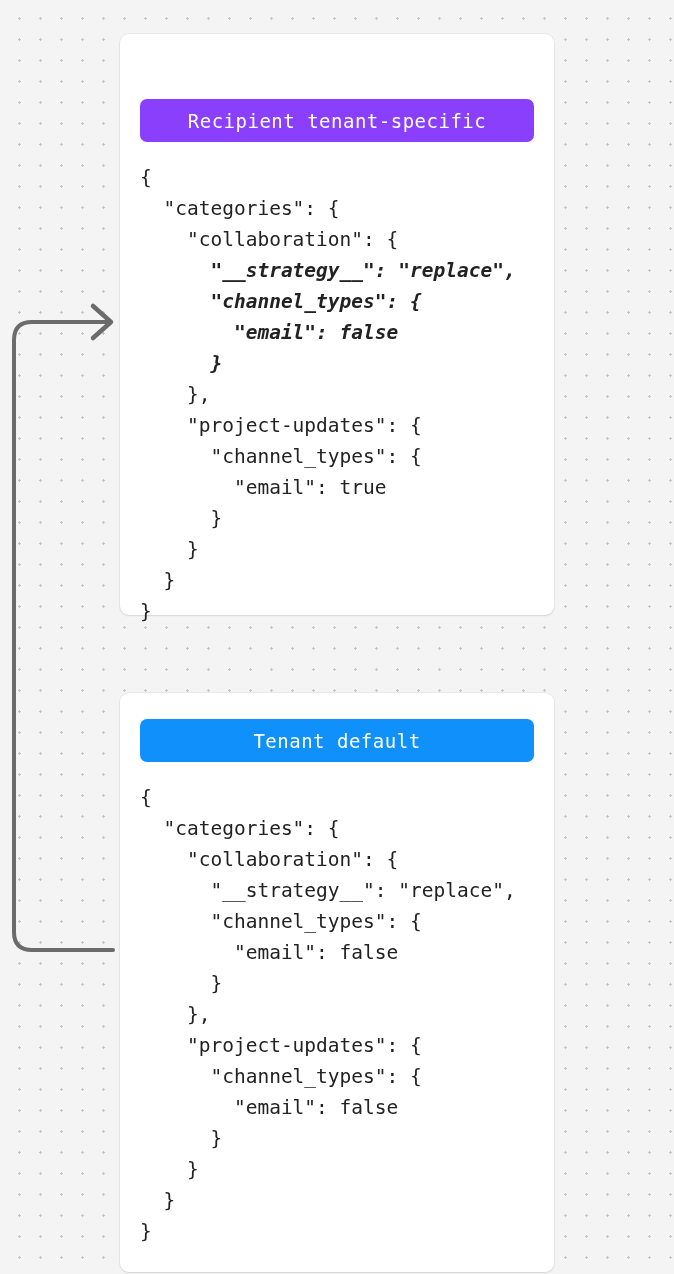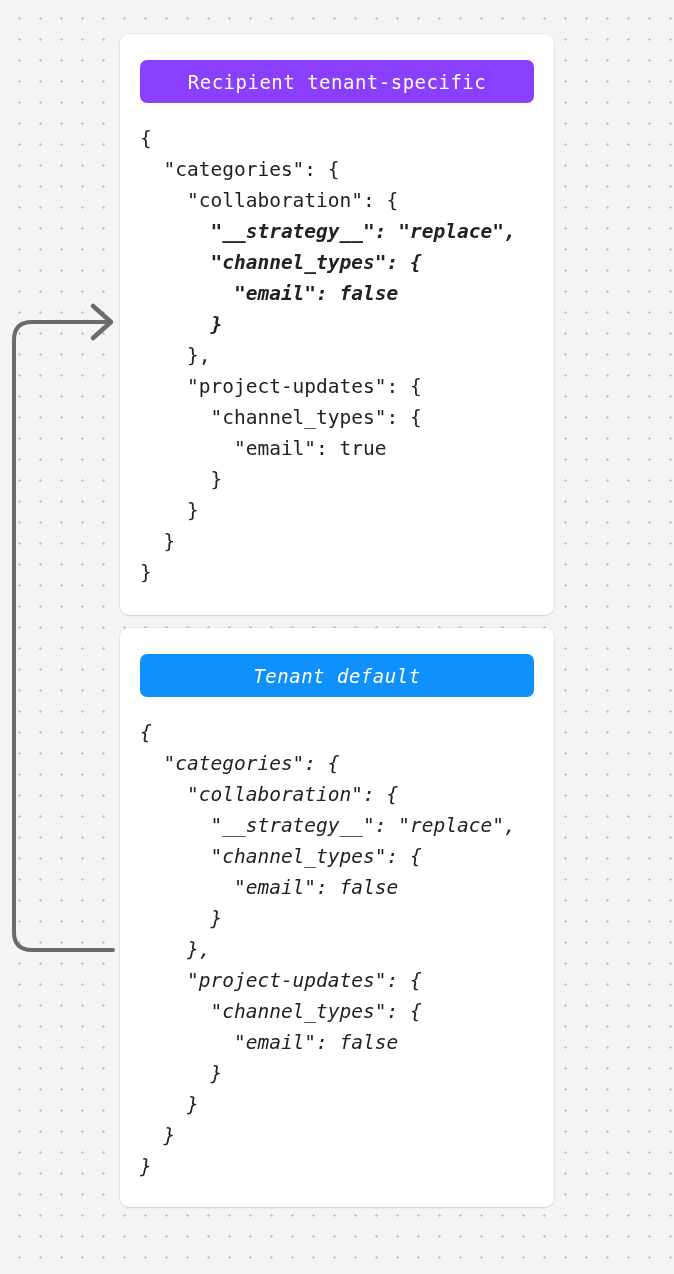--- a/index.html
+++ b/index.html
@@ -33,37 +33,37 @@
     position: absolute;
     left: 120px;
     width: 434px;
     background: #ffffff;
     border-radius: 9px;
     box-sizing: border-box;
     box-shadow: 0 1px 2px rgba(0,0,0,0.10), 0 0 0 1px rgba(0,0,0,0.035);
     padding: 26px 18px 20px 18px;
   }
   #card-recipient { top: 34px;  height: 581px; }
-  #card-tenant    { top: 628px; height: 579px; font-style: italic; }
+  #card-tenant    { top: 693px; height: 579px; }
 
   .badge {
     height: 43px;
     border-radius: 7px;
     display: flex;
     align-items: center;
     justify-content: center;
     color: #ffffff;
     font-family: "DejaVu Sans Mono", "Liberation Mono", monospace;
     font-size: 19px;
     letter-spacing: 0.5px;
     font-weight: 400;
     margin: 0 2px;
     user-select: none;
   }
-  #badge-recipient { background: #8a3ffc; }
+  #badge-recipient { background: #8a3ffc; margin-top: 39px; }
   #badge-tenant    { background: #0f90fa; }
 
   .code-block {
     margin-top: 20px;
     font-family: "DejaVu Sans Mono", "Liberation Mono", monospace;
     font-size: 19.5px;
     line-height: 31px;
     color: #222222;
     white-space: pre;
     padding-left: 2px;

